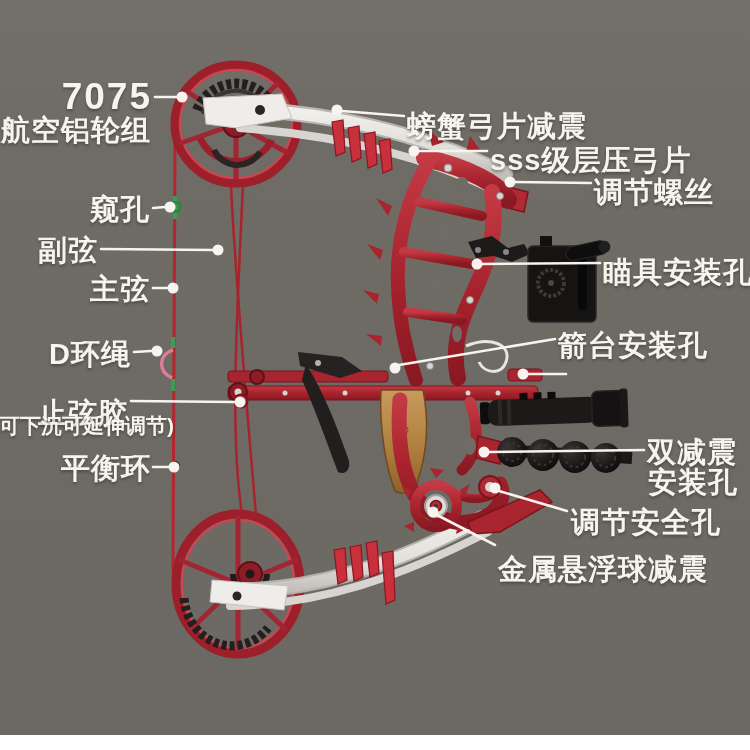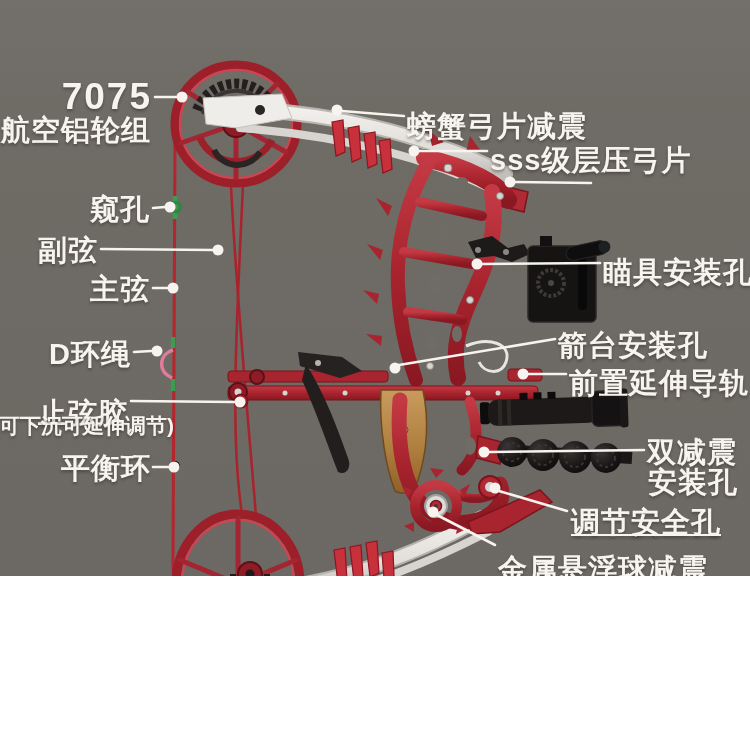--- a/index.html
+++ b/index.html
@@ -1,17 +1,17 @@
 <!DOCTYPE html>
 <html><head>
 <meta charset="utf-8">
 <style>
   html,body{margin:0;padding:0;}
   .stage{
-    position:relative;width:750px;height:576px;overflow:hidden;
+    position:relative;width:750px;height:735px;overflow:hidden;
     background:linear-gradient(180deg,#73706b 0%,#6f6b65 18%,#6c6863 100%);
     font-family:"Liberation Sans","DejaVu Sans",sans-serif;
   }
   .stage svg{position:absolute;left:0;top:0;}
   .lbl{
     position:absolute;color:#f7f4ef;font-weight:700;font-size:29px;
     line-height:1.05;white-space:nowrap;
     text-shadow:0 2px 3px rgba(40,35,28,.45);
     letter-spacing:1px;
   }
@@ -313,21 +313,21 @@
   <div class="lbl l-col" style="right:600px;top:194px;margin-left:12px;">窥孔</div>
   <div class="lbl l-col" style="right:652px;top:235px;">副弦</div>
   <div class="lbl l-col" style="right:600px;top:274px;">主弦</div>
   <div class="lbl l-col" style="right:619px;top:339px;">D环绳</div>
   <div class="lbl l-col" style="right:622px;top:398px;">止弦胶</div>
   <div class="lbl small l-col" style="right:576px;top:415px;">(可下沉可延伸调节)</div>
   <div class="lbl l-col" style="right:599px;top:453px;">平衡环</div>
 
   <div class="lbl r-col" style="left:407px;top:103px;">螃蟹弓片减震</div>
   <div class="lbl r-col" style="left:490px;top:137px;">sss级层压弓片</div>
+  <div class="lbl r-col" style="left:594px;top:169px;">调节螺丝</div>
   <div class="lbl r-col" style="left:603px;top:249px;">瞄具安装孔</div>
   <div class="lbl r-col" style="left:558px;top:322px;">箭台安装孔</div>
-  <div class="lbl r-col" style="left:569px;top:360px;">前置延伸导轨</div>
   <div class="lbl r-col" style="left:647px;top:429px;">双减震</div>
   <div class="lbl r-col" style="left:648px;top:459px;">安装孔</div>
-  <div class="lbl r-col" style="left:571px;top:499px;text-decoration:underline;">调节安全孔</div>
+  <div class="lbl r-col" style="left:571px;top:499px;">调节安全孔</div>
   <div class="lbl r-col" style="left:498px;top:546px;">金属悬浮球减震</div>
 
 </div>
 
 </body></html>

